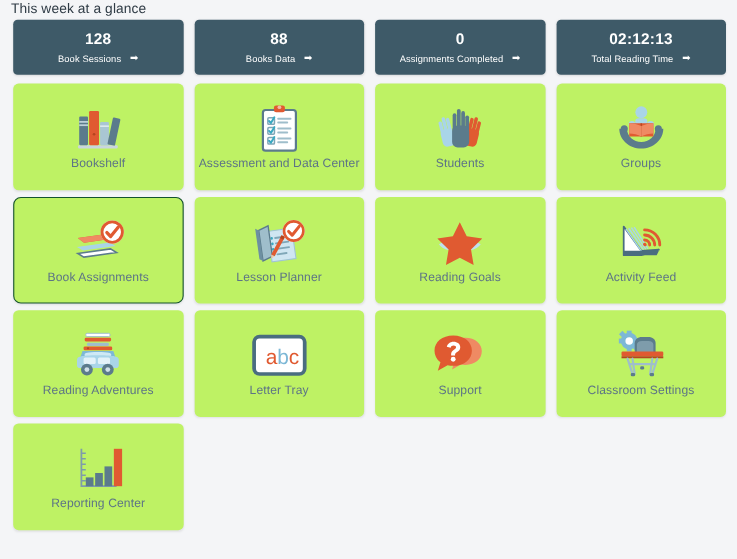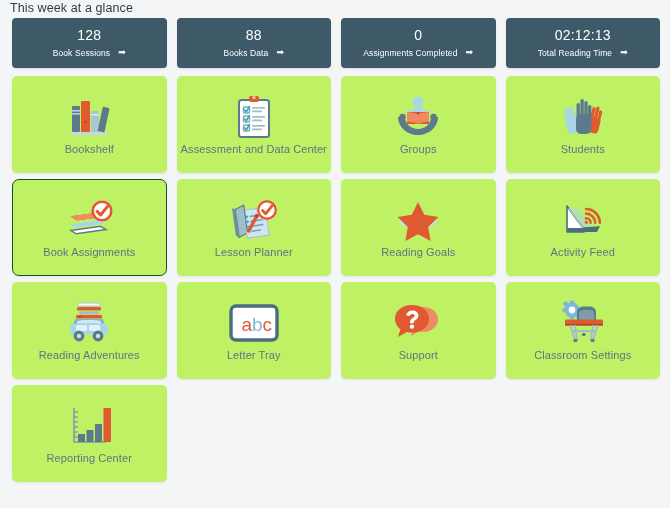--- a/index.html
+++ b/index.html
@@ -22,21 +22,21 @@
     position:absolute;left:12px;top:18px;
     width:648px;display:flex;gap:10px;
   }
   .stat{
     flex:1 1 0;height:50px;border-radius:4px;
     background:#3e5a68;color:#fff;
     display:flex;flex-direction:column;align-items:center;justify-content:center;
     box-shadow:0 1px 2px rgba(0,0,0,.10);
     cursor:pointer;
   }
-  .stat-value{font-size:14px;font-weight:normal;line-height:1.1;letter-spacing:.2px;}
+  .stat-value{font-size:14px;font-weight:bold;line-height:1.1;letter-spacing:.2px;}
   .stat-label{font-size:8.5px;margin-top:4px;display:flex;align-items:center;gap:8px;letter-spacing:.1px;}
   .stat-arrow{font-size:9px;line-height:1;}
 
   
   .grid{
     position:absolute;left:12px;top:76px;
     width:648px;
     display:grid;
     grid-template-columns:repeat(4,1fr);
     grid-auto-rows:97px;
@@ -149,20 +149,47 @@
             <rect x="20" y="13" width="13" height="1.8" rx=".9"></rect>
             <rect x="20" y="16.5" width="10" height="1.8" rx=".9"></rect>
             <rect x="20" y="22" width="13" height="1.8" rx=".9"></rect>
             <rect x="20" y="25.5" width="10" height="1.8" rx=".9"></rect>
             <rect x="20" y="31" width="13" height="1.8" rx=".9"></rect>
             <rect x="20" y="34.5" width="10" height="1.8" rx=".9"></rect>
           </g>
         </svg>
       </div>
       <div class="tile-label">Assessment and Data Center</div>
+    </div>
+
+    <div class="tile">
+      <div class="tile-icon">
+        <svg width="50" height="44" viewBox="0 0 50 44">
+          <g fill="#a9d5e8" transform="rotate(-14 14 26)">
+            <rect x="8" y="14" width="3.2" height="12" rx="1.6"></rect>
+            <rect x="11.6" y="11" width="3.2" height="15" rx="1.6"></rect>
+            <rect x="15.2" y="12.5" width="3.2" height="14" rx="1.6"></rect>
+            <rect x="7.5" y="22" width="11.5" height="16" rx="4"></rect>
+          </g>
+          <g fill="#e05a31" transform="rotate(14 36 26)">
+            <rect x="31.5" y="12.5" width="3.2" height="14" rx="1.6"></rect>
+            <rect x="35.1" y="11" width="3.2" height="15" rx="1.6"></rect>
+            <rect x="38.7" y="14" width="3.2" height="12" rx="1.6"></rect>
+            <rect x="31" y="22" width="11.5" height="16" rx="4"></rect>
+          </g>
+          <g fill="#5b7b8c">
+            <rect x="18.5" y="8" width="3.4" height="16" rx="1.7"></rect>
+            <rect x="22.4" y="4" width="3.4" height="20" rx="1.7"></rect>
+            <rect x="26.3" y="6" width="3.4" height="18" rx="1.7"></rect>
+            <rect x="30.0" y="10" width="3.4" height="14" rx="1.7"></rect>
+            <rect x="18" y="19" width="15.5" height="20" rx="5"></rect>
+          </g>
+        </svg>
+      </div>
+      <div class="tile-label">Students</div>
     </div>
 
     <div class="tile">
       <div class="tile-icon">
         <svg width="52" height="44" viewBox="0 0 52 44">
           <path d="M6 22a20 20 0 0 0 40 0 20 20 0 0 1-40 0z" fill="none"></path>
           <path d="M26 40c-11 0-20-8-20-18h7c0 7 6 12 13 12s13-5 13-12h7c0 10-9 18-20 18z" fill="#5b7b8c"></path>
           <circle cx="10.5" cy="22" r="3.2" fill="#5b7b8c"></circle>
           <circle cx="41.5" cy="22" r="3.2" fill="#5b7b8c"></circle>
           <circle cx="17.5" cy="18" r="3" fill="#a9d5e8"></circle>
@@ -170,47 +197,20 @@
           <circle cx="26" cy="7" r="5.4" fill="#a9d5e8"></circle>
           <rect x="20.5" y="12.5" width="11" height="9" rx="3" fill="#a9d5e8"></rect>
           <path d="M15 17h11v12H15z" fill="#e05a31"></path>
           <path d="M26 17h11v12H26z" fill="#e05a31"></path>
           <path d="M26 17v12" stroke="#b5441f" stroke-width="1.2"></path>
           <path d="M15 17c3.5 0 8 1 11 2.6V29c-3-1.6-7.5-2.6-11-2.6z" fill="#ef8a63"></path>
           <path d="M37 17c-3.5 0-8 1-11 2.6V29c3-1.6 7.5-2.6 11-2.6z" fill="#ef8a63"></path>
         </svg>
       </div>
       <div class="tile-label">Groups</div>
-    </div>
-
-    <div class="tile">
-      <div class="tile-icon">
-        <svg width="50" height="44" viewBox="0 0 50 44">
-          <g fill="#a9d5e8" transform="rotate(-14 14 26)">
-            <rect x="8" y="14" width="3.2" height="12" rx="1.6"></rect>
-            <rect x="11.6" y="11" width="3.2" height="15" rx="1.6"></rect>
-            <rect x="15.2" y="12.5" width="3.2" height="14" rx="1.6"></rect>
-            <rect x="7.5" y="22" width="11.5" height="16" rx="4"></rect>
-          </g>
-          <g fill="#e05a31" transform="rotate(14 36 26)">
-            <rect x="31.5" y="12.5" width="3.2" height="14" rx="1.6"></rect>
-            <rect x="35.1" y="11" width="3.2" height="15" rx="1.6"></rect>
-            <rect x="38.7" y="14" width="3.2" height="12" rx="1.6"></rect>
-            <rect x="31" y="22" width="11.5" height="16" rx="4"></rect>
-          </g>
-          <g fill="#5b7b8c">
-            <rect x="18.5" y="8" width="3.4" height="16" rx="1.7"></rect>
-            <rect x="22.4" y="4" width="3.4" height="20" rx="1.7"></rect>
-            <rect x="26.3" y="6" width="3.4" height="18" rx="1.7"></rect>
-            <rect x="30.0" y="10" width="3.4" height="14" rx="1.7"></rect>
-            <rect x="18" y="19" width="15.5" height="20" rx="5"></rect>
-          </g>
-        </svg>
-      </div>
-      <div class="tile-label">Students</div>
     </div>
 
     <div class="tile selected">
       <div class="tile-icon">
         <svg width="54" height="44" viewBox="0 0 54 44">
           <g transform="rotate(-8 26 26)">
             <path d="M8 30h30l5 4H13z" fill="#ffffff" stroke="#5b7b8c" stroke-width="1.4"></path>
             <path d="M8 24h30l5 4H13z" fill="#a9d5e8"></path>
             <path d="M10 16h28l5 5H15z" fill="#e05a31"></path>
             <path d="M10 16l5 5h28l-5-5z" fill="#ef8a63"></path>

